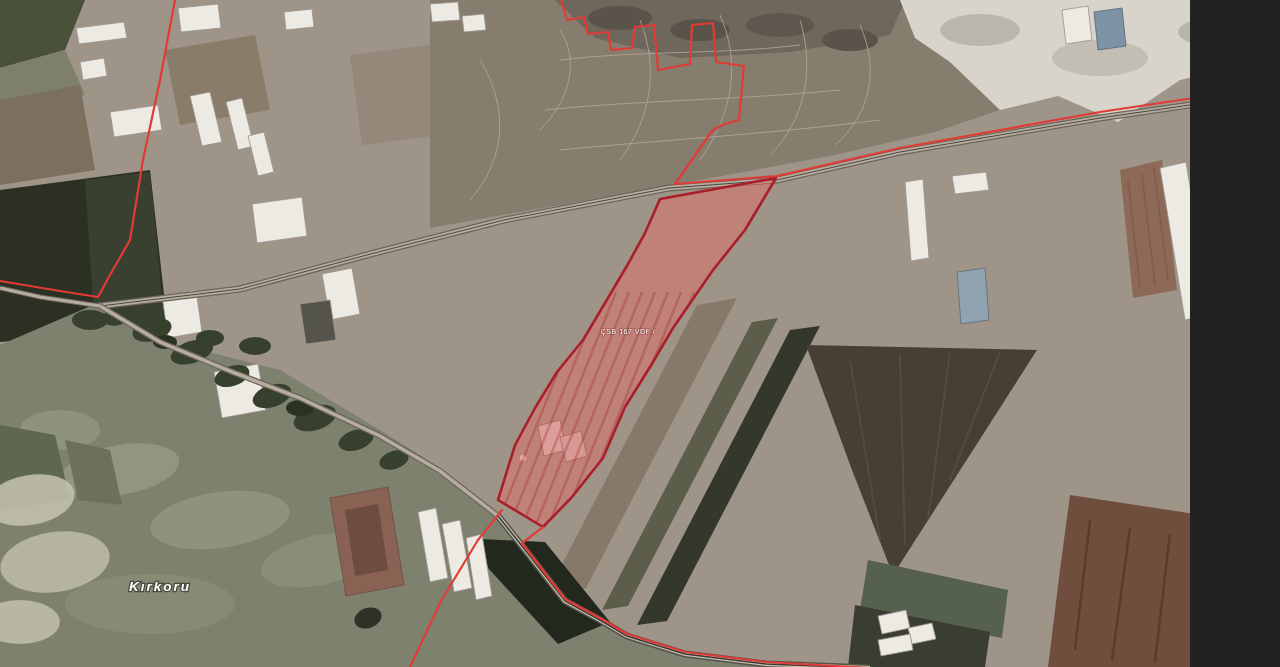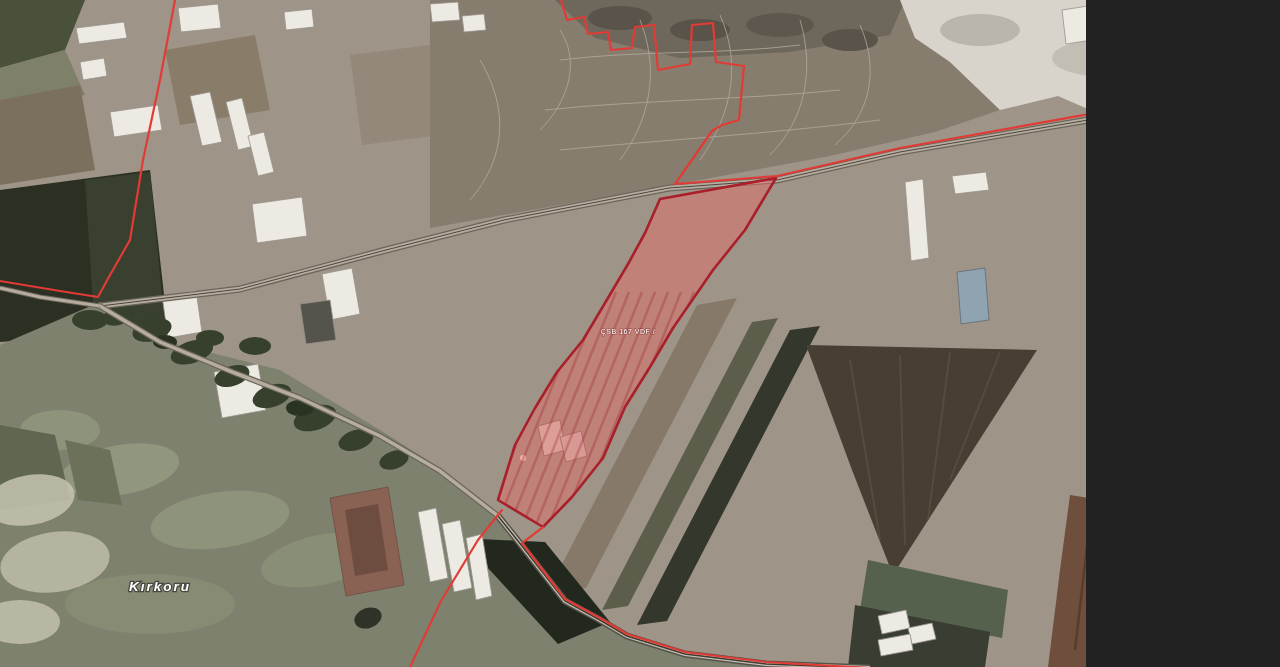--- a/index.html
+++ b/index.html
@@ -1,16 +1,16 @@
 <!DOCTYPE html>
 <html><head>
 <meta charset="utf-8">
 <style>
   html,body{margin:0;padding:0;background:#222;}
-  #map-stage{position:relative;width:1086px;height:667px;overflow:hidden;
+  #map-stage{position:relative;width:1190px;height:667px;overflow:hidden;
     font-family:"Liberation Sans","DejaVu Sans",sans-serif;}
   #map-stage svg{display:block;width:1280px;height:667px;}
   text.place-label{fill:#ffffff;stroke:rgba(55,55,50,.8);stroke-width:2.6px;
     paint-order:stroke;font-style:italic;font-size:13.5px;letter-spacing:2px;font-weight:bold;}
   text.parcel-label{fill:#ffffff;stroke:rgba(120,40,40,.45);stroke-width:1.6px;
     paint-order:stroke;font-size:7px;letter-spacing:.5px;}
 </style>
 </head>
 <body>
 

